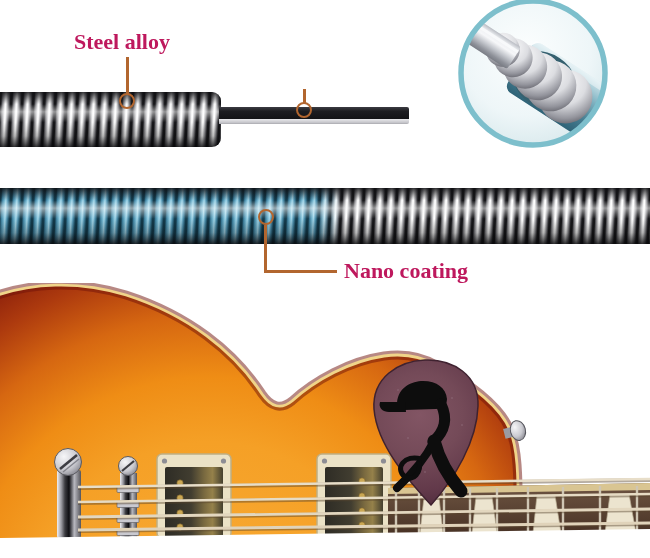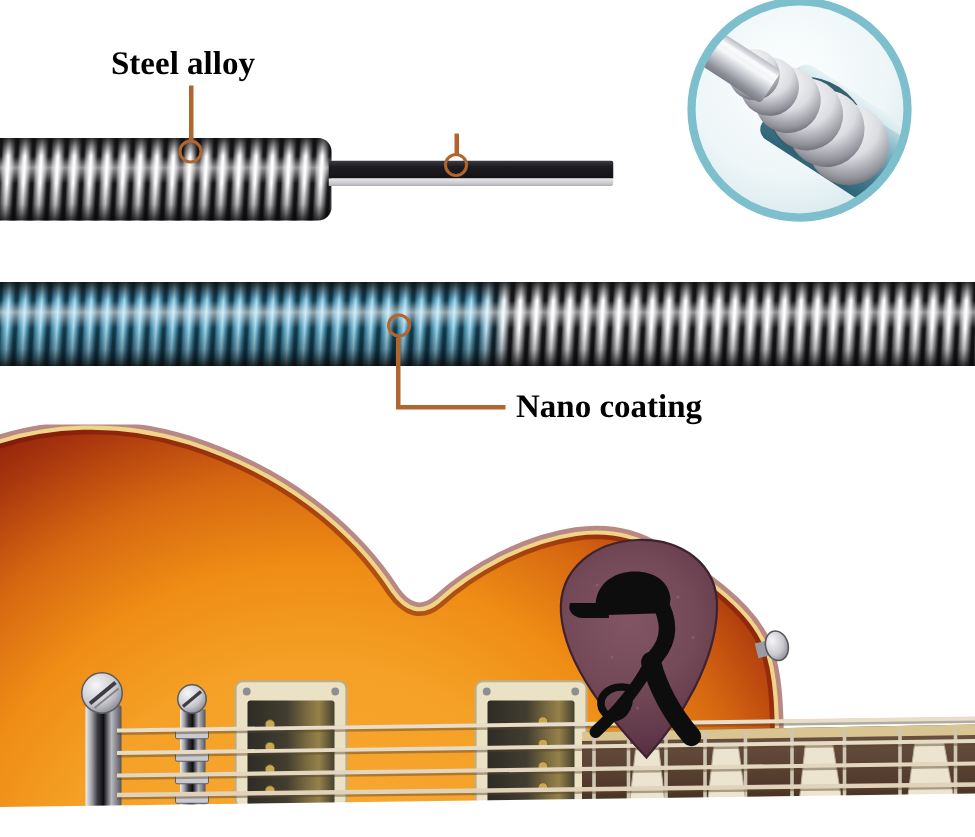--- a/index.html
+++ b/index.html
@@ -1,19 +1,19 @@
 <!DOCTYPE html>
 <html><head>
 <meta charset="utf-8">
 <style>
   html,body{margin:0;padding:0;background:#fff;}
   .stage{position:relative;width:650px;height:558px;background:#ffffff;overflow:hidden;
          font-family:"Liberation Serif", serif;}
   
-  .lbl{position:absolute;color:#000000;font-weight:bold;font-size:22px;line-height:1.1;white-space:nowrap;}
+  .lbl{position:absolute;color:#be185d;font-weight:bold;font-size:22px;line-height:1.1;white-space:nowrap;}
   .cline{position:absolute;background:#b2662f;}
   .cring{position:absolute;width:12px;height:12px;border:2.5px solid #b2662f;border-radius:50%;background:transparent;}
   
   .coil{position:absolute;}
   .coil:after{content:"";position:absolute;inset:0;border-radius:inherit;
     background:linear-gradient(180deg, rgba(15,15,18,.85) 0%, rgba(255,255,255,0) 22%,
       rgba(255,255,255,.55) 36%, rgba(255,255,255,0) 55%, rgba(0,0,0,.28) 80%, rgba(8,8,10,.85) 100%);}
   .silverCoil{background:repeating-linear-gradient(93deg,
       #17171a 0px,#17171a 1.5px,#7c7c80 3px,#f2f2f3 5.5px,#ffffff 6.5px,#9a9a9e 8.5px,#2a2a2e 10.5px,#17171a 11px);}
   .blueCoil{background:repeating-linear-gradient(93deg,

